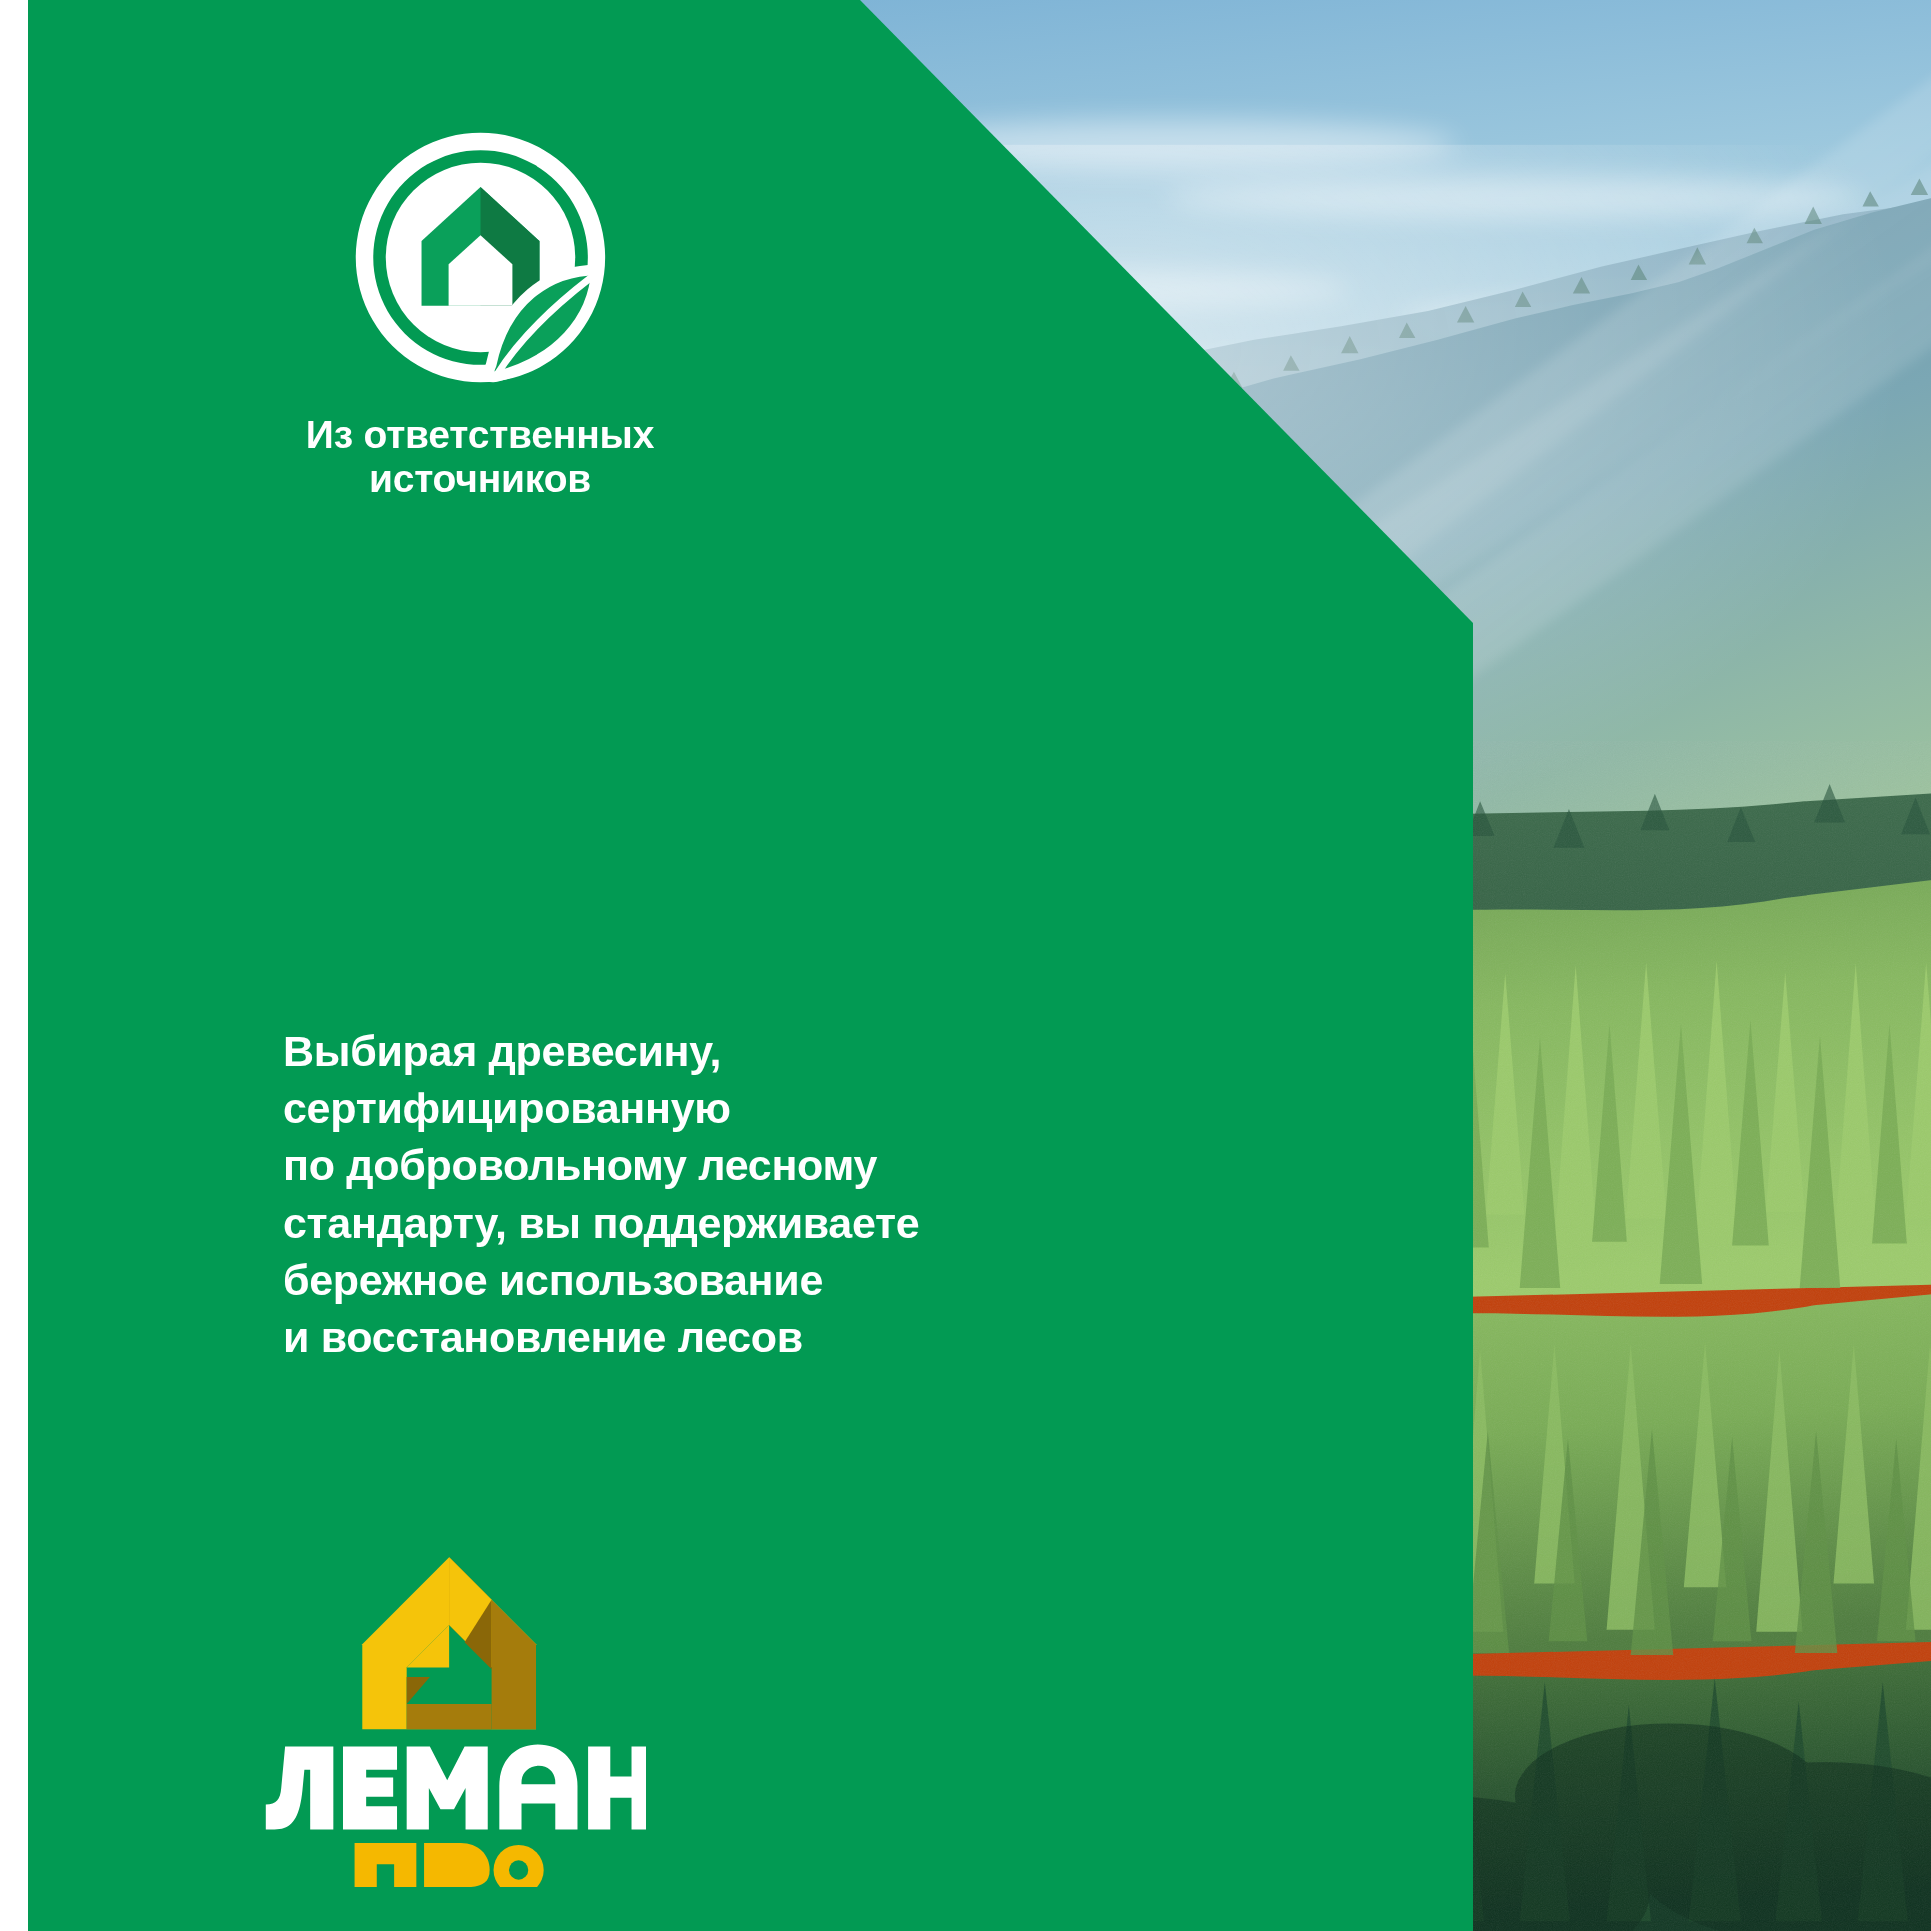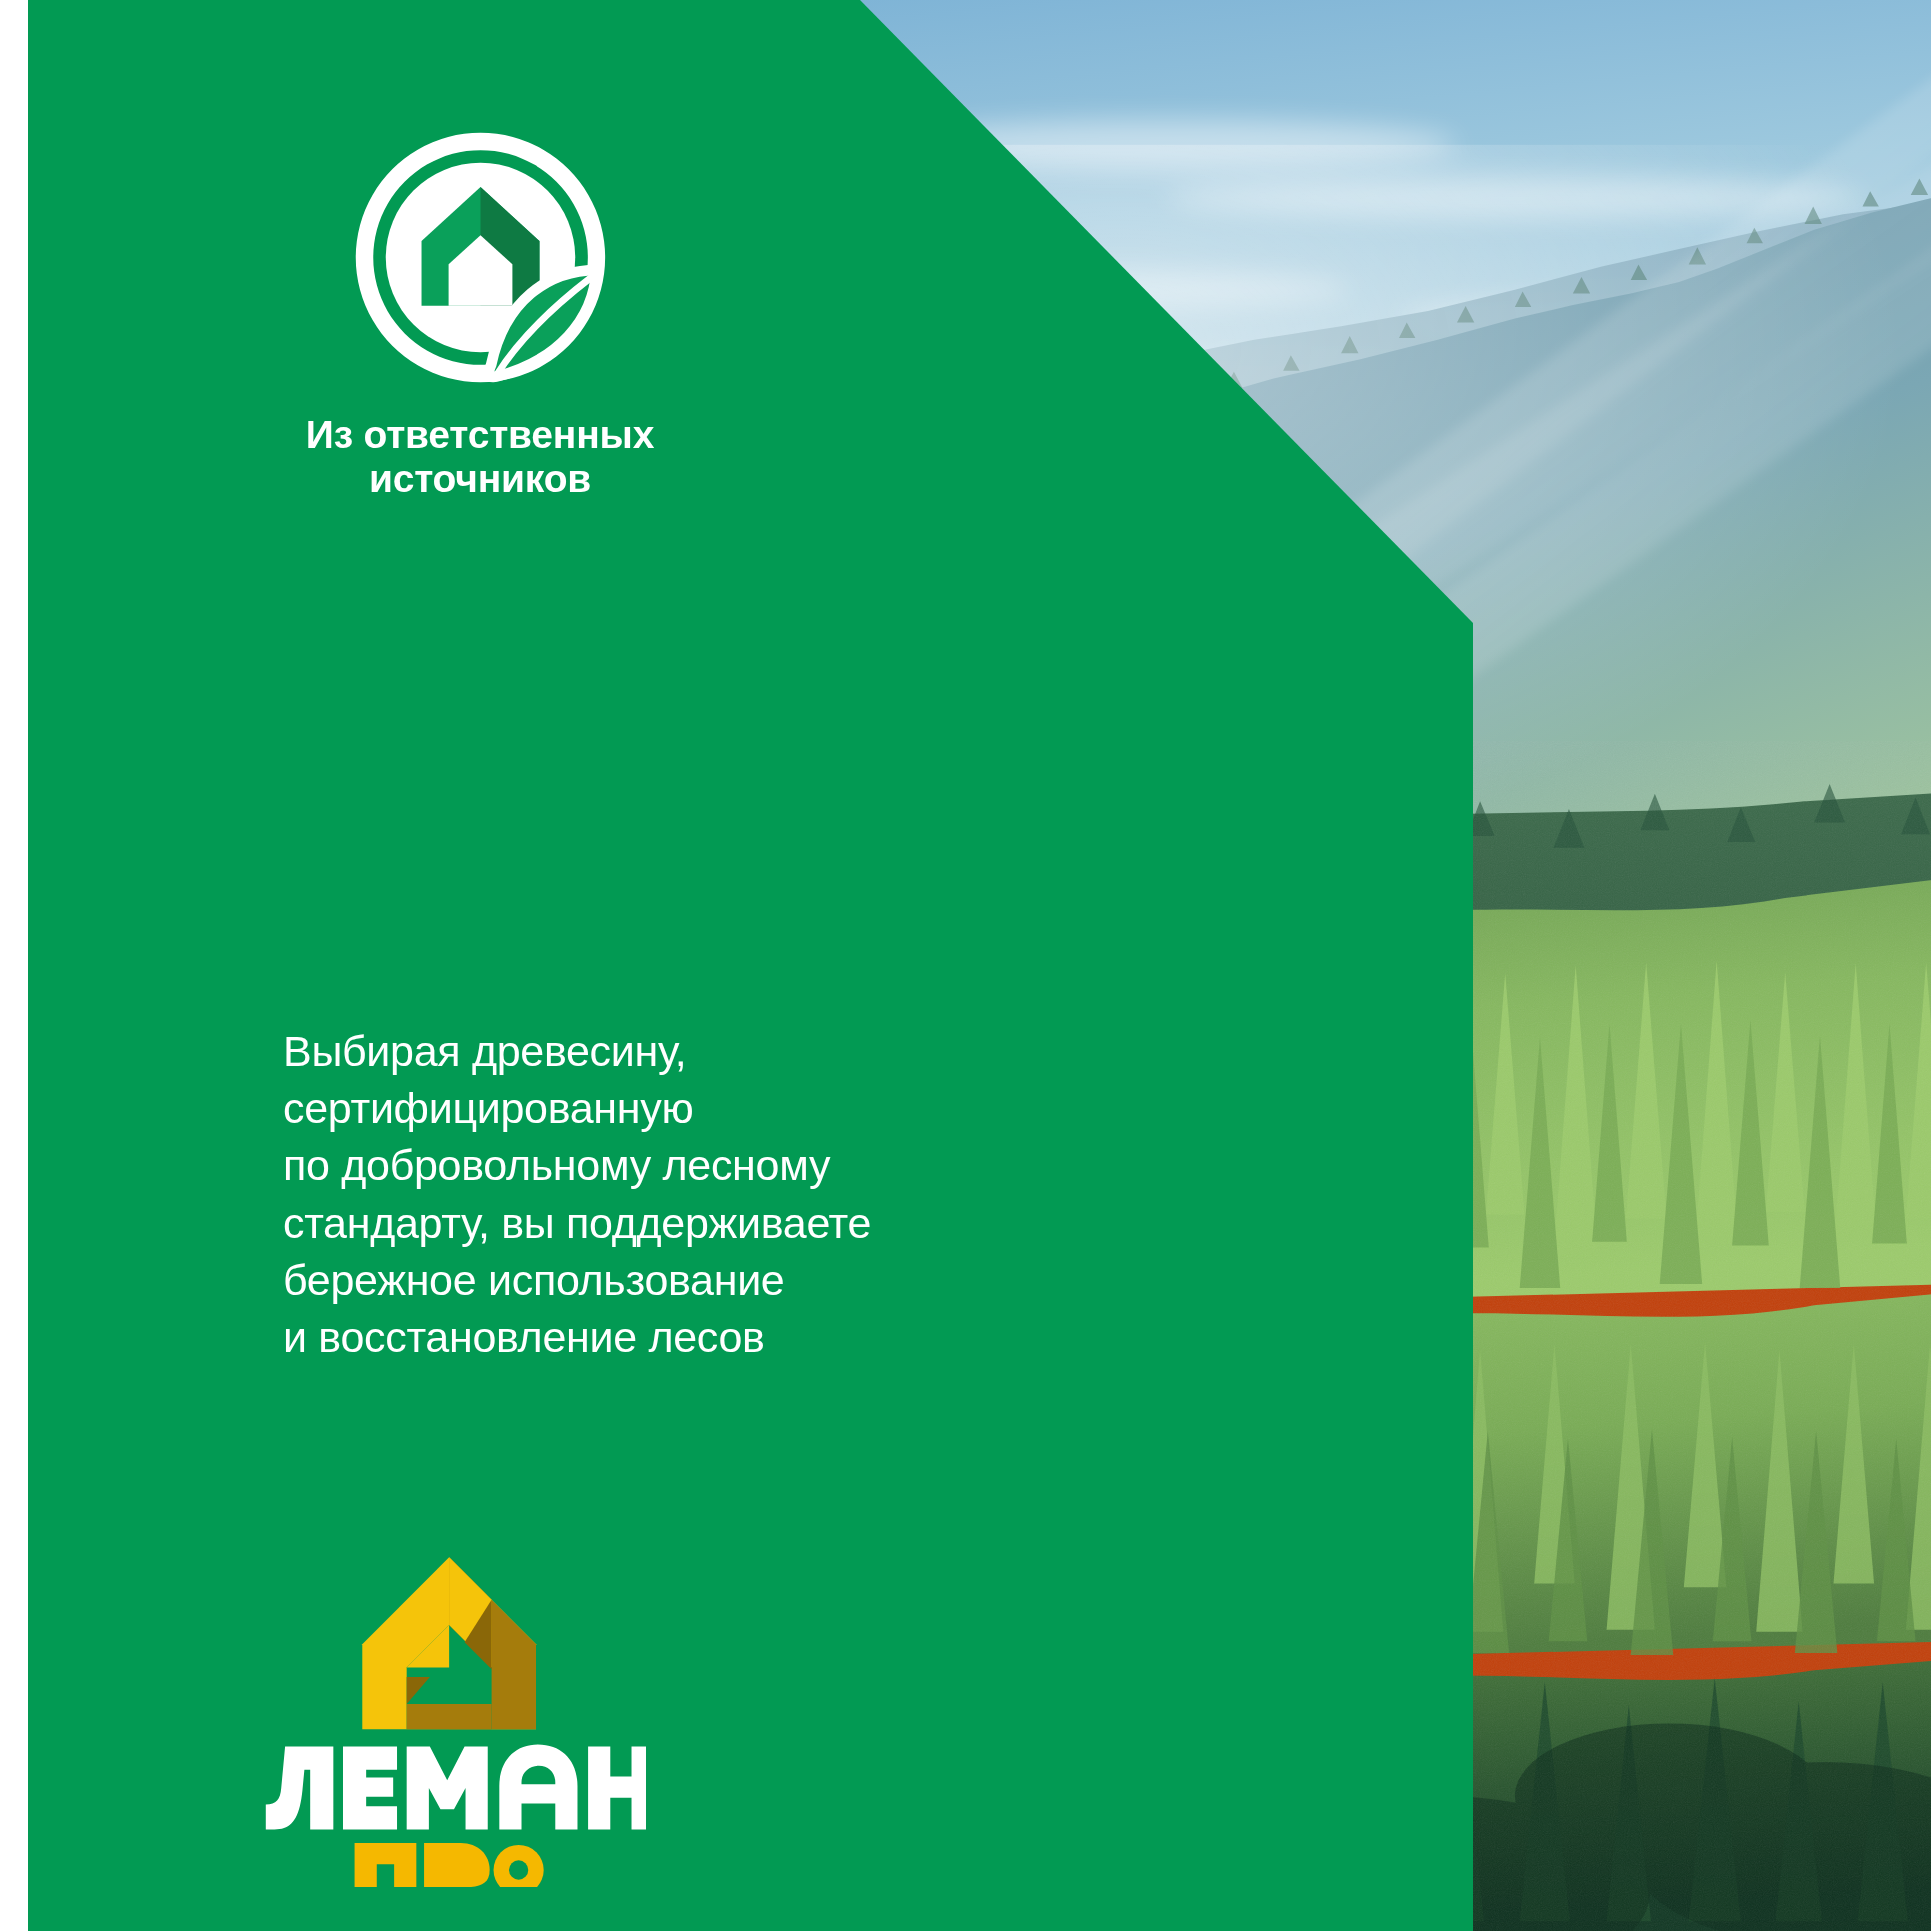--- a/index.html
+++ b/index.html
@@ -91,21 +91,21 @@
     margin: 0;
   }
 
   
   .body-copy {
     position: absolute;
     left: 255px;
     top: 1023px;
     color: #ffffff;
     font-size: 43px;
-    font-weight: normal;
+    font-weight: bold;
     line-height: 1.33;
     letter-spacing: -0.3px;
     white-space: pre-line;
     margin: 0;
   }
 
   
   .brand {
     position: absolute;
     left: 232px;

